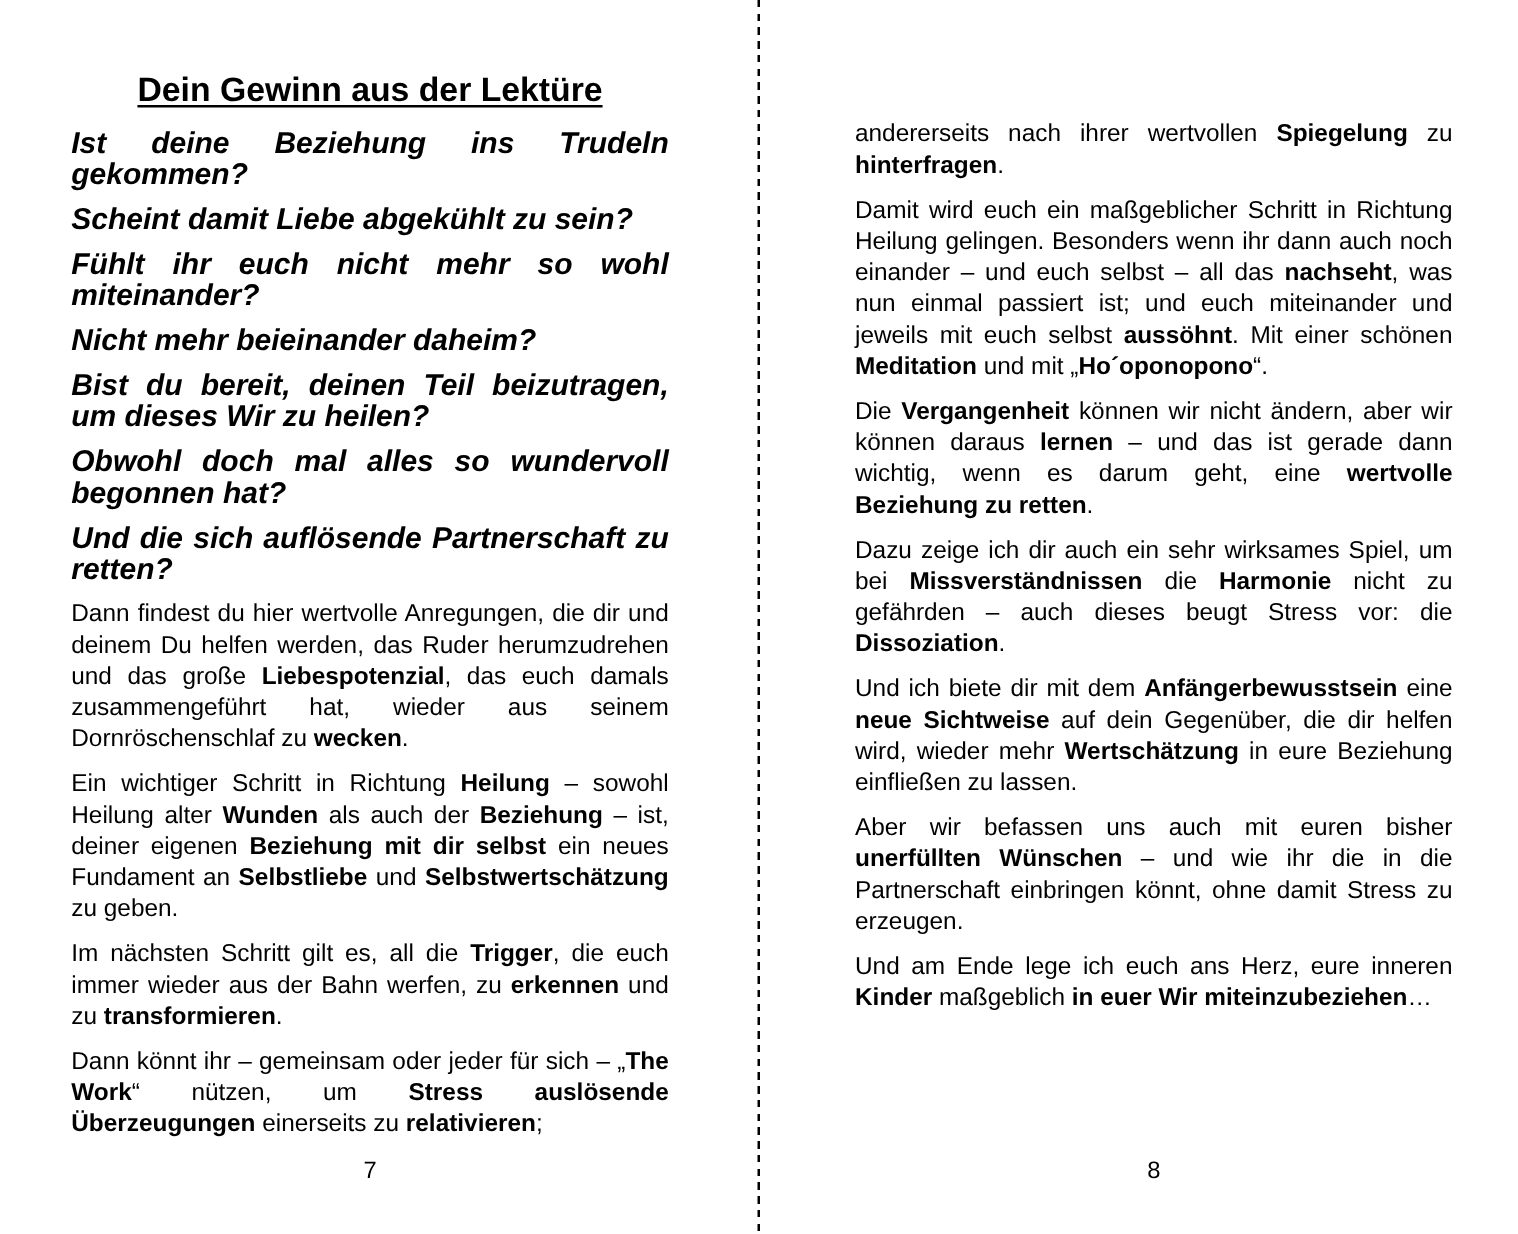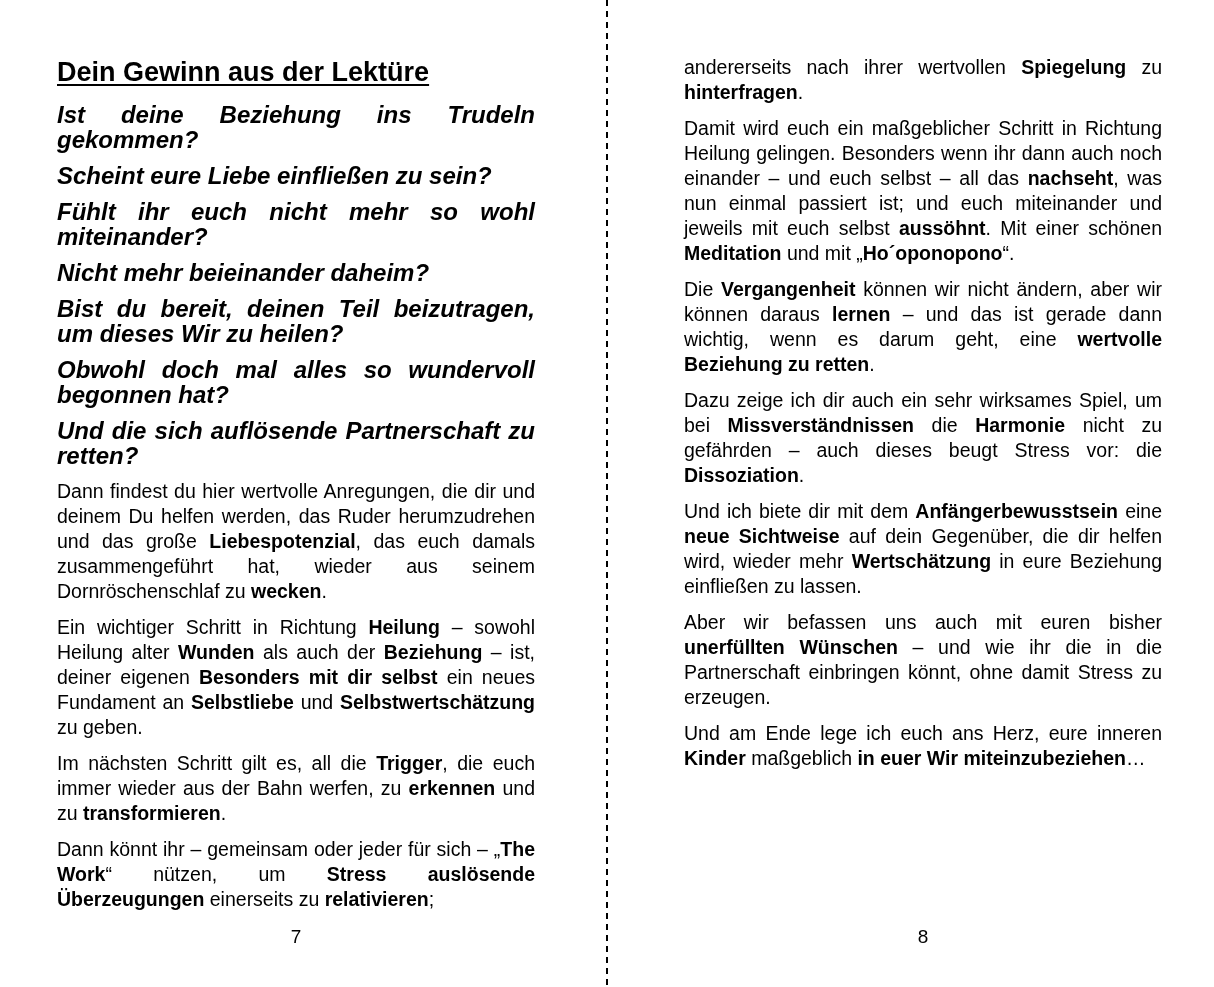--- a/index.html
+++ b/index.html
@@ -13,23 +13,23 @@
   }
   .spread { position:absolute; inset:0; }
   .divider {
     position:absolute;
     left:606px; top:0;
     width:2px; height:987px;
     background:repeating-linear-gradient(to bottom, #000 0 6px, transparent 6px 11px);
   }
   .column { position:absolute; top:55px; width:478px; }
   .col-left  { left:57px;  }
-  .col-right { left:684px; }
+  .col-right { left:684px;margin-top:40px; }
   .title {
-    text-align:left;
+    text-align:center;
     font-weight:bold;
     font-size:27px;
     line-height:34px;
     margin-bottom:13px;
   }
   .title-line {
     text-decoration:underline;
     text-decoration-thickness:2px;
     text-underline-offset:3px;
   }
@@ -64,30 +64,30 @@
 <div class="spread">
 
   <div class="divider"></div>
 
   <div class="column col-left">
     <div class="title">
         <div class="title-line">Dein Gewinn aus der Lektüre</div>
       </div>
     <div>
         <p class="question">Ist deine Beziehung ins Trudeln gekommen?</p>
-        <p class="question">Scheint eure Liebe einfließen zu sein?</p>
+        <p class="question">Scheint damit Liebe abgekühlt zu sein?</p>
         <p class="question">Fühlt ihr euch nicht mehr so wohl miteinander?</p>
         <p class="question">Nicht mehr beieinander daheim?</p>
         <p class="question">Bist du bereit, deinen Teil beizutragen, um dieses Wir zu heilen?</p>
         <p class="question">Obwohl doch mal alles so wundervoll begonnen hat?</p>
         <p class="question">Und die sich auflösende Partnerschaft zu retten?</p>
       </div>
     <div>
         <p class="para"><span>Dann findest du hier wertvolle Anregungen, die dir und deinem Du helfen werden, das Ruder herumzudrehen und das große </span><b>Liebespotenzial</b><span>, das euch damals zusammengeführt hat, wieder aus seinem Dornröschenschlaf zu </span><b>wecken</b><span>.</span></p>
-        <p class="para"><span>Ein wichtiger Schritt in Richtung </span><b>Heilung</b><span> – sowohl Heilung alter </span><b>Wunden</b><span> als auch der </span><b>Beziehung</b><span> – ist, deiner eigenen </span><b>Besonders mit dir selbst</b><span> ein neues Fundament an </span><b>Selbstliebe</b><span> und </span><b>Selbstwertschätzung</b><span> zu geben.</span></p>
+        <p class="para"><span>Ein wichtiger Schritt in Richtung </span><b>Heilung</b><span> – sowohl Heilung alter </span><b>Wunden</b><span> als auch der </span><b>Beziehung</b><span> – ist, deiner eigenen </span><b>Beziehung mit dir selbst</b><span> ein neues Fundament an </span><b>Selbstliebe</b><span> und </span><b>Selbstwertschätzung</b><span> zu geben.</span></p>
         <p class="para"><span>Im nächsten Schritt gilt es, all die </span><b>Trigger</b><span>, die euch immer wieder aus der Bahn werfen, zu </span><b>erkennen</b><span> und zu </span><b>transformieren</b><span>.</span></p>
         <p class="para"><span>Dann könnt ihr – gemeinsam oder jeder für sich – „</span><b>The Work</b><span>“ nützen, um </span><b>Stress auslösende Überzeugungen</b><span> einerseits zu </span><b>relativieren</b><span>;</span></p>
       </div>
   </div>
 
   <div class="column col-right">
     <div>
         <p class="para"><span>andererseits nach ihrer wertvollen </span><b>Spiegelung</b><span> zu </span><b>hinterfragen</b><span>.</span></p>
         <p class="para"><span>Damit wird euch ein maßgeblicher Schritt in Richtung Heilung gelingen. Besonders wenn ihr dann auch noch einander – und euch selbst – all das </span><b>nachseht</b><span>, was nun einmal passiert ist; und euch miteinander und jeweils mit euch selbst </span><b>aussöhnt</b><span>. Mit einer schönen </span><b>Meditation</b><span> und mit „</span><b>Ho´oponopono</b><span>“.</span></p>
         <p class="para"><span>Die </span><b>Vergangenheit</b><span> können wir nicht ändern, aber wir können daraus </span><b>lernen</b><span> – und das ist gerade dann wichtig, wenn es darum geht, eine </span><b>wertvolle Beziehung zu retten</b><span>.</span></p>

